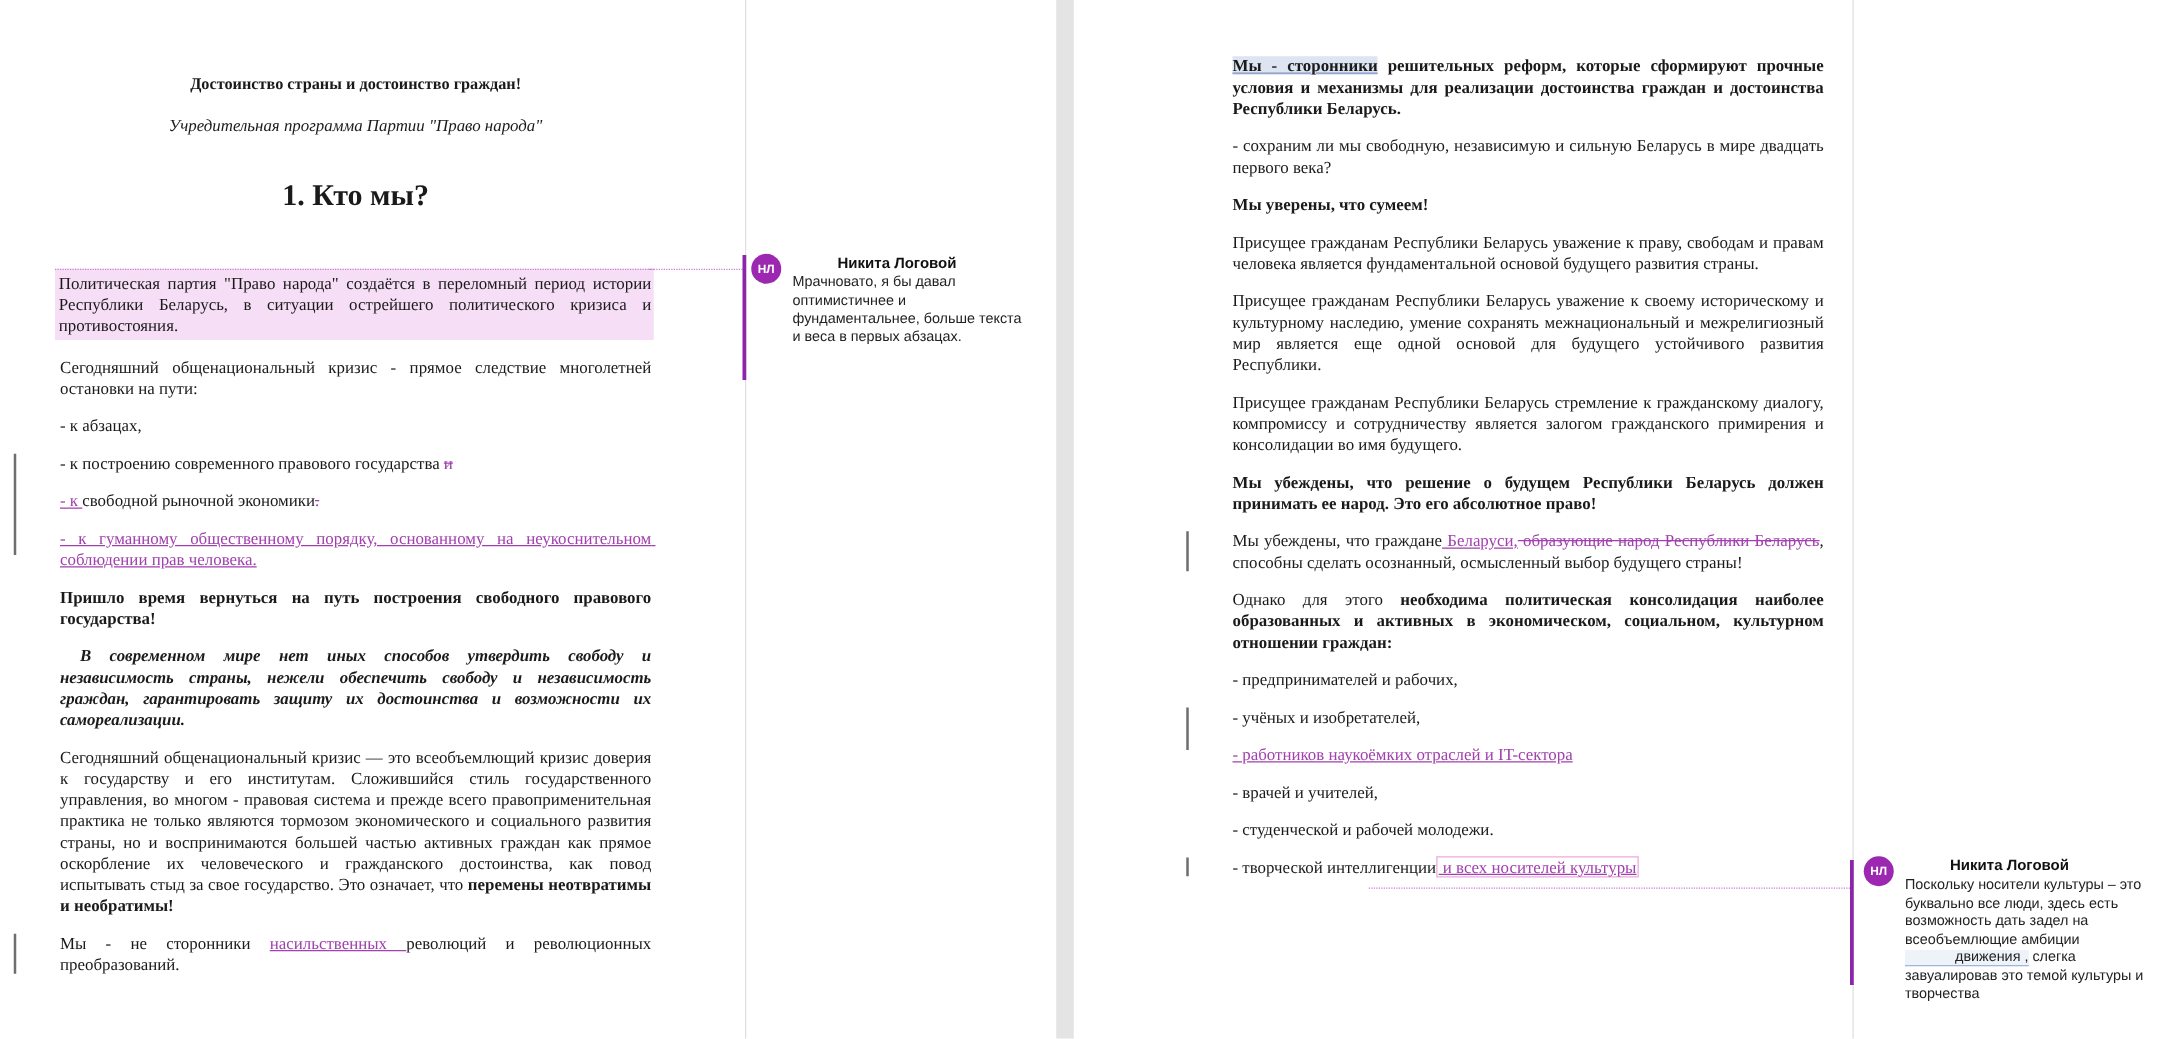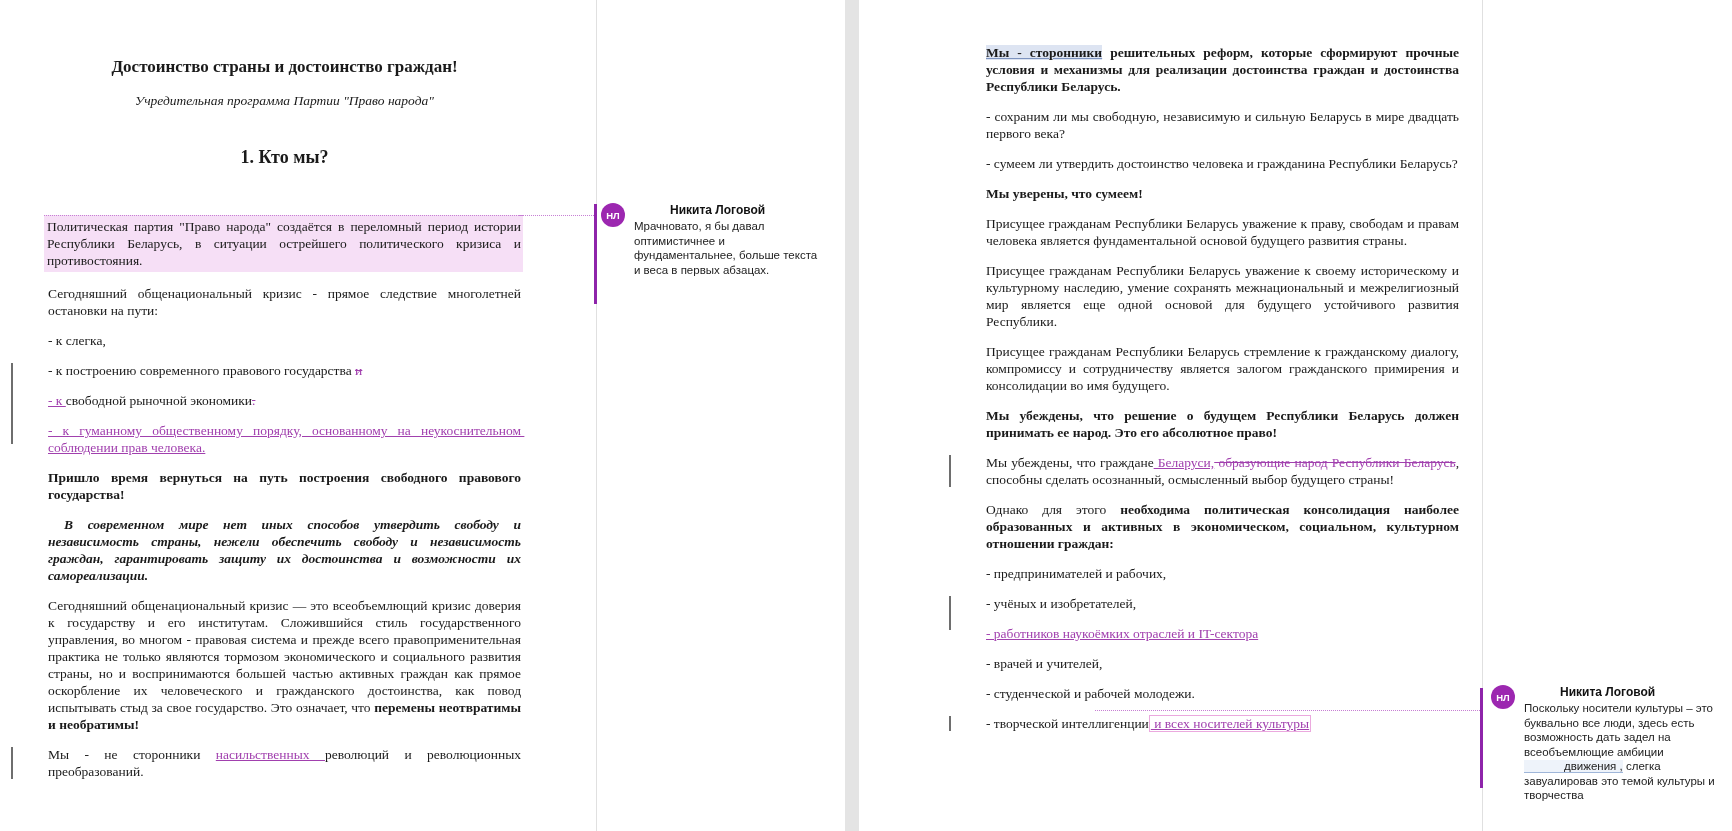--- a/index.html
+++ b/index.html
@@ -21,23 +21,23 @@
   .margin-line{position:absolute;top:0;width:1px;height:831px;background:var(--mline);}
   #left-margin-line{left:596px;}
   #right-margin-line{left:1482px;}
 
   
   .text-col{position:absolute;width:473px;font-size:13.5px;line-height:17px;}
   #left-text{left:48px;top:56px;}
   #right-text{left:986px;top:44px;}
 
   .para{text-align:justify;margin:0 0 13px 0;position:relative;}
-  .title{font-size:17px;line-height:21px;font-weight:bold;text-align:center;margin:0 0 15px 0;}
+  .title{font-size:13px;line-height:21px;font-weight:bold;text-align:center;margin:0 0 15px 0;}
   .subtitle{font-style:italic;text-align:center;margin:0;}
-  .heading{font-size:18px;line-height:23px;font-weight:bold;text-align:center;margin:37px 0 46px 0;}
+  .heading{font-size:24px;line-height:23px;font-weight:bold;text-align:center;margin:37px 0 46px 0;}
   .highlight{background:var(--hl);border-top:1px dotted var(--dot);
              padding:2px 2px 3px 3px;margin-left:-4px;margin-right:-2px;}
 
   
   .run{white-space:pre-wrap;}
   .b{font-weight:bold;}
   .i{font-style:italic;}
   .bi{font-weight:bold;font-style:italic;margin-left:16px;}
   .ins{color:var(--rev);text-decoration:underline;}
   .del{color:var(--rev);text-decoration:line-through;}
@@ -76,35 +76,34 @@
   <div id="page-divider"></div>
   <div id="left-margin-line" class="margin-line"></div>
   <div id="right-margin-line" class="margin-line"></div>
 
   <div id="left-text" class="text-col">
       <div class="title"><span class="run b">Достоинство страны и достоинство граждан!</span></div>
       <div class="subtitle"><span class="run i">Учредительная программа Партии "Право народа"</span></div>
       <div class="heading"><span class="run b">1. Кто мы?</span></div>
       <div class="highlight para"><span class="run n">Политическая партия "Право народа" создаётся в переломный период истории Республики Беларусь, в ситуации острейшего политического кризиса и противостояния.</span></div>
       <div class="para"><span class="run n">Сегодняшний общенациональный кризис - прямое следствие многолетней остановки на пути:</span></div>
-      <div class="para"><span class="run n">- к слегка,</span></div>
+      <div class="para"><span class="run n">- к абзацах,</span></div>
       <div class="change-group">
         <div class="para"><span class="run n">- к построению современного правового государства </span><span class="run del">и</span></div>
         <div class="para"><span class="run ins">- к </span><span class="run n">свободной рыночной экономики</span><span class="run del">.</span></div>
         <div class="para"><span class="run ins">- к гуманному общественному порядку, основанному на неукоснительном соблюдении прав человека.</span></div>
       </div>
       <div class="para"><span class="run b">Пришло время вернуться на путь построения свободного правового государства!</span></div>
       <div class="para"><span class="run bi">В современном мире нет иных способов утвердить свободу и независимость страны, нежели обеспечить свободу и независимость граждан, гарантировать защиту их достоинства и возможности их самореализации.</span></div>
       <div class="para"><span class="run n">Сегодняшний общенациональный кризис — это всеобъемлющий кризис доверия к государству и его институтам. Сложившийся стиль государственного управления, во многом - правовая система и прежде всего правоприменительная практика не только являются тормозом экономического и социального развития страны, но и воспринимаются большей частью активных граждан как прямое оскорбление их человеческого и гражданского достоинства, как повод испытывать стыд за свое государство. Это означает, что </span><span class="run b">перемены неотвратимы и необратимы!</span></div>
       <div class="para changebar"><span class="run n">Мы - не сторонники </span><span class="run ins">насильственных </span><span class="run n">революций и революционных преобразований.</span></div>
     </div>
   <div id="right-text" class="text-col">
       <div class="para"><span class="run fmt">Мы - сторонники</span><span class="run b"> решительных реформ, которые сформируют прочные условия и механизмы для реализации достоинства граждан и достоинства Республики Беларусь.</span></div>
       <div class="para"><span class="run n">- сохраним ли мы свободную, независимую и сильную Беларусь в мире двадцать первого века?</span></div>
-      <div class="para"><span class="run n">- сумеем ли утвердить достоинство человека и гражданина Республики Беларусь?</span></div>
       <div class="para"><span class="run b">Мы уверены, что сумеем!</span></div>
       <div class="para"><span class="run n">Присущее гражданам Республики Беларусь уважение к праву, свободам и правам человека является фундаментальной основой будущего развития страны.</span></div>
       <div class="para"><span class="run n">Присущее гражданам Республики Беларусь уважение к своему историческому и культурному наследию, умение сохранять межнациональный и межрелигиозный мир является еще одной основой для будущего устойчивого развития Республики.</span></div>
       <div class="para"><span class="run n">Присущее гражданам Республики Беларусь стремление к гражданскому диалогу, компромиссу и сотрудничеству является залогом гражданского примирения и консолидации во имя будущего.</span></div>
       <div class="para"><span class="run b">Мы убеждены, что решение о будущем Республики Беларусь должен принимать ее народ. Это его абсолютное право!</span></div>
       <div class="para changebar"><span class="run n">Мы убеждены, что граждане</span><span class="run ins"> Беларуси,</span><span class="run del"> образующие народ Республики Беларусь</span><span class="run n">, способны сделать осознанный, осмысленный выбор будущего страны!</span></div>
       <div class="para"><span class="run n">Однако для этого </span><span class="run b">необходима политическая консолидация наиболее образованных и активных в экономическом, социальном, культурном отношении граждан:</span></div>
       <div class="para"><span class="run n">- предпринимателей и рабочих,</span></div>
       <div class="change-group">
         <div class="para"><span class="run n">- учёных и изобретателей,</span></div>

